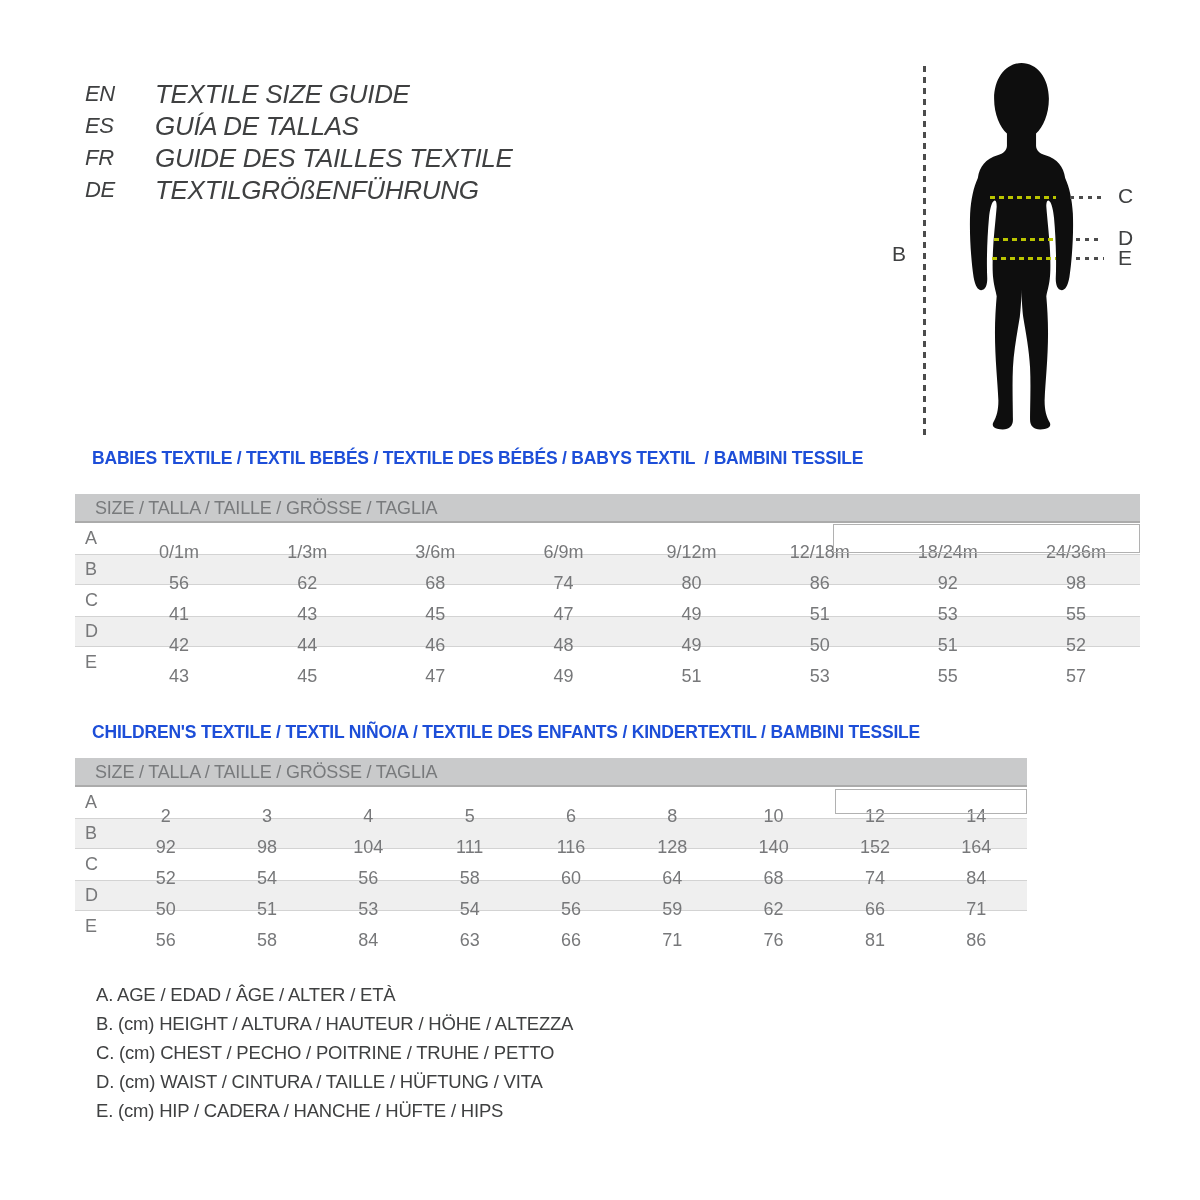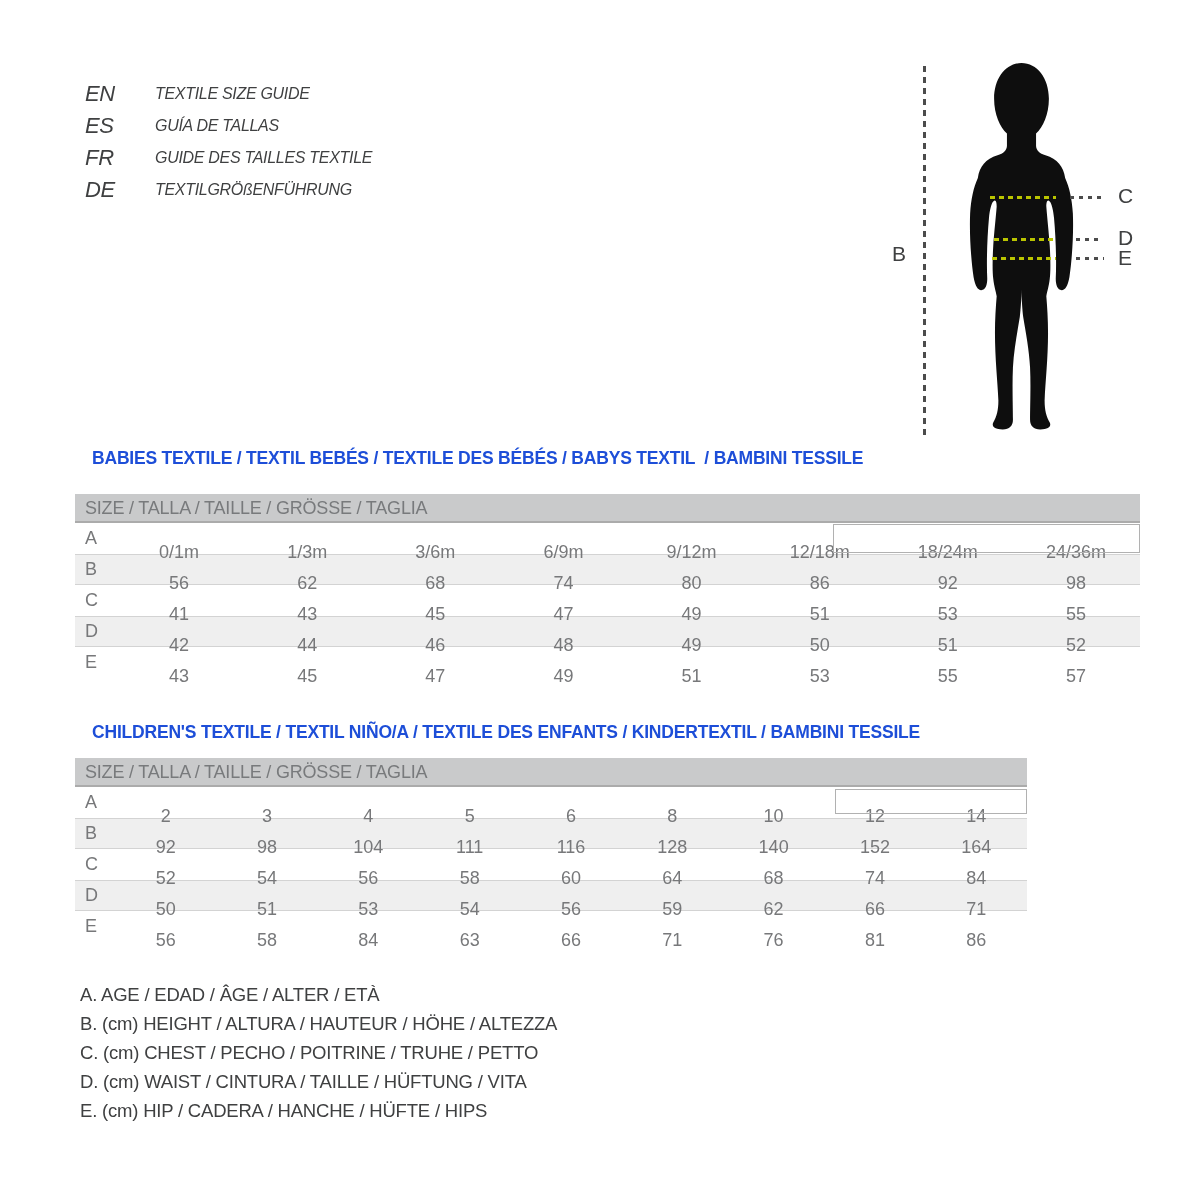--- a/index.html
+++ b/index.html
@@ -8,21 +8,21 @@
     background: #ffffff;
     position: relative;
     overflow: hidden;
     font-family: "Liberation Sans", sans-serif;
     color: #3f4041;
   }
   
   .lang-list { position: absolute; left: 85px; top: 78px; font-style: italic; }
   .lang-item { display: flex; height: 32px; align-items: center; }
   .lang-code  { width: 70px; font-size: 22px; letter-spacing: -0.3px; }
-  .lang-label { font-size: 16px; letter-spacing: -0.3px; white-space: pre; }
+  .lang-label { font-size: 26px; letter-spacing: -0.3px; white-space: pre; }
 
   
   .figure { position: absolute; left: 890px; top: 50px; width: 280px; height: 400px; }
   .b-line {
     position: absolute; left: 33px; top: 16px; width: 3px; height: 374px;
     background: repeating-linear-gradient(180deg, var(--guide) 0 6px, transparent 6px 11px);
   }
   .b-label { position: absolute; left: 2px; top: 192px; font-size: 21px; }
   .silhouette { position: absolute; left: 75px; top: 13px; width: 113px; height: 369px; }
   .m-green {
@@ -53,40 +53,40 @@
   .babies-heading   { top: 448px; }
   .children-heading { top: 722px; }
 
   
   .size-table { position: absolute; left: 75px; }
   .babies-table   { top: 494px; width: 1065px; }
   .children-table { top: 758px; width: 952px; }
   .st-header {
     height: 29px; line-height: 29px;
     background: #c9cacb; border-bottom: 2px solid #ababab;
-    color: #787a7c; font-size: 18px; padding-left: 10px;
+    color: #787a7c; font-size: 18px; padding-left: 20px;
     letter-spacing: -0.2px; box-sizing: border-box;
   }
   .st-row { display: flex; height: 31px; align-items: center; box-sizing: border-box; }
   .st-rows .st-row:nth-of-type(even) {
     background: #efefef;
     border-top: 1px solid #d3d3d3; border-bottom: 1px solid #d3d3d3;
   }
   .st-label { width: 30px; padding-left: 10px; color: #77787a; font-size: 18px; }
   .st-cells { flex: 1; display: flex; margin-top: 28px; }
   .st-cell  { flex: 1; text-align: center; color: #77787a; font-size: 18px; }
   .highlight {
     position: absolute; right: 0;
     border: 1px solid #b1b1b1; background: transparent;
   }
   .babies-hl   { left: 758px; top: 30px; height: 27px; }
   .children-hl { left: 760px; top: 31px; height: 23px; }
 
   
-  .legend { position: absolute; left: 80px; top: 980px; }
+  .legend { position: absolute; left: 96px; top: 980px; }
   .legend-item { height: 29px; line-height: 29px; font-size: 18.5px; letter-spacing: -0.2px; white-space: pre; }
 </style>
 </head>
 <body>
 
 <div class="lang-list">
 
     <div class="lang-item">
       <span class="lang-code">EN</span>
       <span class="lang-label">TEXTILE SIZE GUIDE</span>

